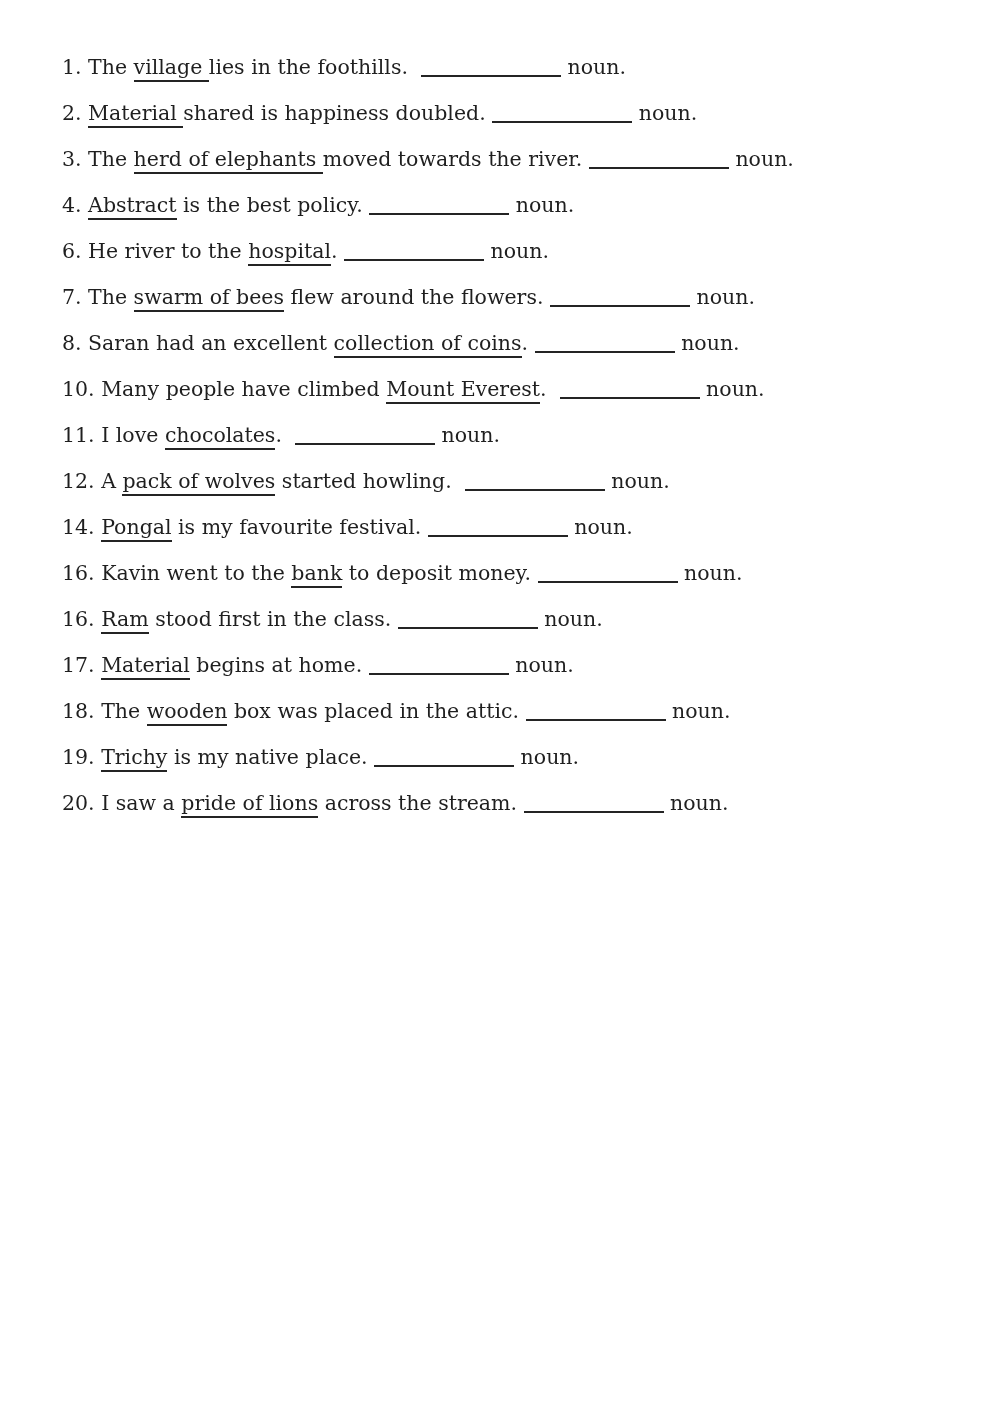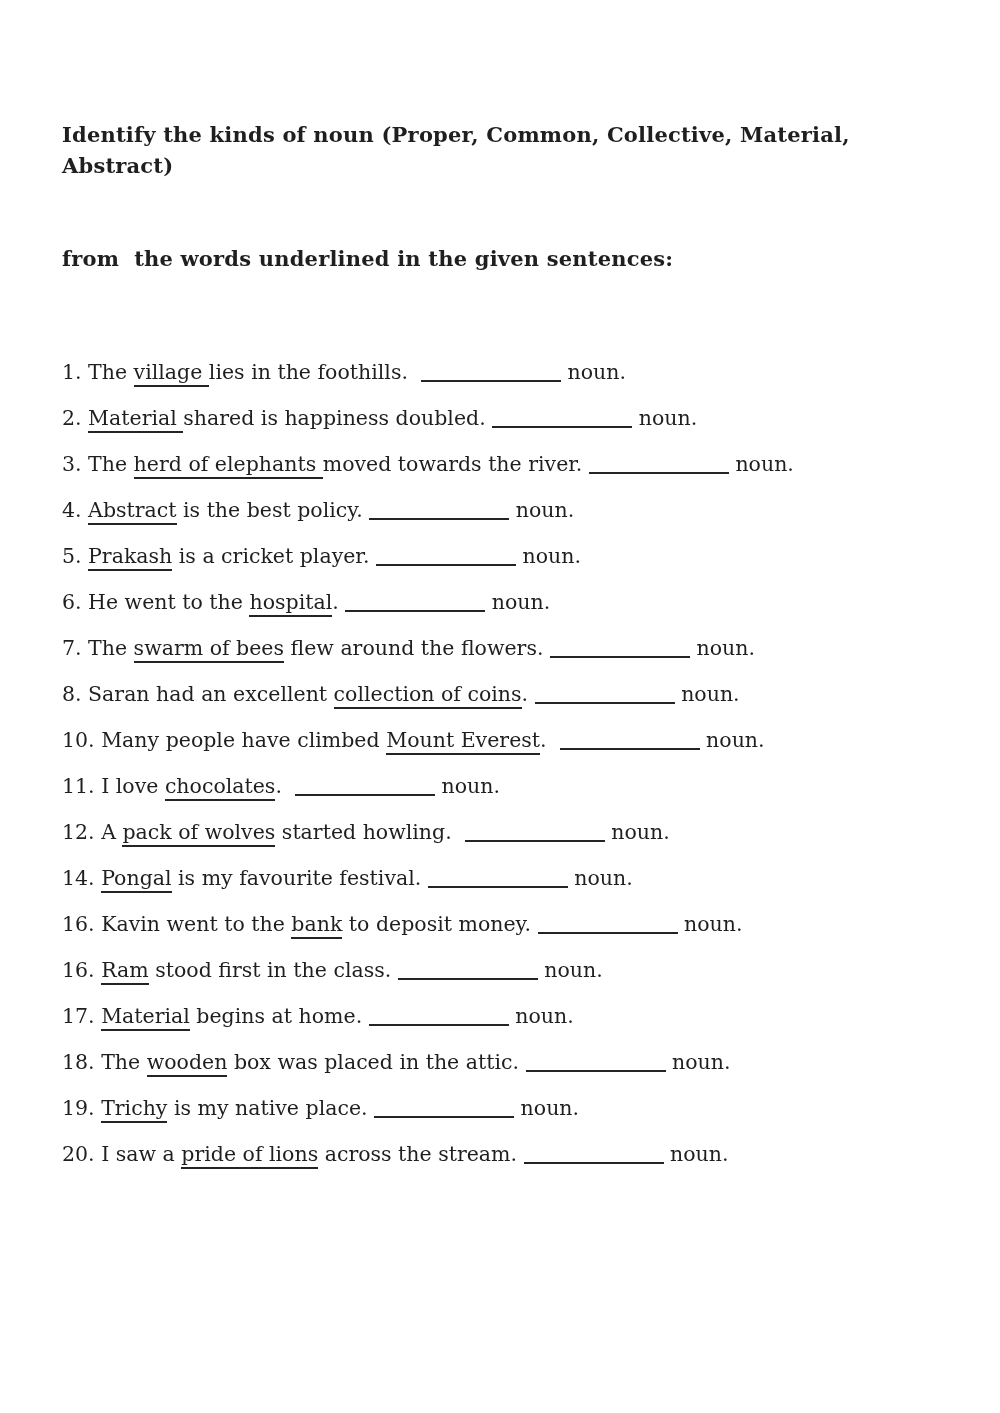--- a/index.html
+++ b/index.html
@@ -43,31 +43,26 @@
     width: 140px;
     height: 4px;
     border-bottom: 2px solid #242424;
     vertical-align: -3px;
   }
 </style>
 </head>
 <body>
 
 <div class="page">
-  <h1 class="title">
-    <span class="title-line">Identify the kinds of noun (Proper, Common, Collective, Material, Abstract)</span>
-    <span class="title-line">from  the words underlined in the given sentences:</span>
-  </h1>
   <div class="items">
       <p class="item"><span>1. </span><span>The </span><span class="u">village </span><span>lies in the foothills.  </span><span class="blank"></span><span> noun.</span></p>
       <p class="item"><span>2. </span><span class="u">Material </span><span>shared is happiness doubled. </span><span class="blank"></span><span> noun.</span></p>
       <p class="item"><span>3. </span><span>The </span><span class="u">herd of elephants </span><span>moved towards the river. </span><span class="blank"></span><span> noun.</span></p>
       <p class="item"><span>4. </span><span class="u">Abstract</span><span> is the best policy. </span><span class="blank"></span><span> noun.</span></p>
-      <p class="item"><span>5. </span><span class="u">Prakash</span><span> is a cricket player. </span><span class="blank"></span><span> noun.</span></p>
-      <p class="item"><span>6. </span><span>He went to the </span><span class="u">hospital</span><span>. </span><span class="blank"></span><span> noun.</span></p>
+      <p class="item"><span>6. </span><span>He river to the </span><span class="u">hospital</span><span>. </span><span class="blank"></span><span> noun.</span></p>
       <p class="item"><span>7. </span><span>The </span><span class="u">swarm of bees</span><span> flew around the flowers. </span><span class="blank"></span><span> noun.</span></p>
       <p class="item"><span>8. </span><span>Saran had an excellent </span><span class="u">collection of coins</span><span>. </span><span class="blank"></span><span> noun.</span></p>
       <p class="item"><span>10. </span><span>Many people have climbed </span><span class="u">Mount Everest</span><span>.  </span><span class="blank"></span><span> noun.</span></p>
       <p class="item"><span>11. </span><span>I love </span><span class="u">chocolates</span><span>.  </span><span class="blank"></span><span> noun.</span></p>
       <p class="item"><span>12. </span><span>A </span><span class="u">pack of wolves</span><span> started howling.  </span><span class="blank"></span><span> noun.</span></p>
       <p class="item"><span>14. </span><span class="u">Pongal</span><span> is my favourite festival. </span><span class="blank"></span><span> noun.</span></p>
       <p class="item"><span>16. </span><span>Kavin went to the </span><span class="u">bank</span><span> to deposit money. </span><span class="blank"></span><span> noun.</span></p>
       <p class="item"><span>16. </span><span class="u">Ram</span><span> stood first in the class. </span><span class="blank"></span><span> noun.</span></p>
       <p class="item"><span>17. </span><span class="u">Material</span><span> begins at home. </span><span class="blank"></span><span> noun.</span></p>
       <p class="item"><span>18. </span><span>The </span><span class="u">wooden</span><span> box was placed in the attic. </span><span class="blank"></span><span> noun.</span></p>

